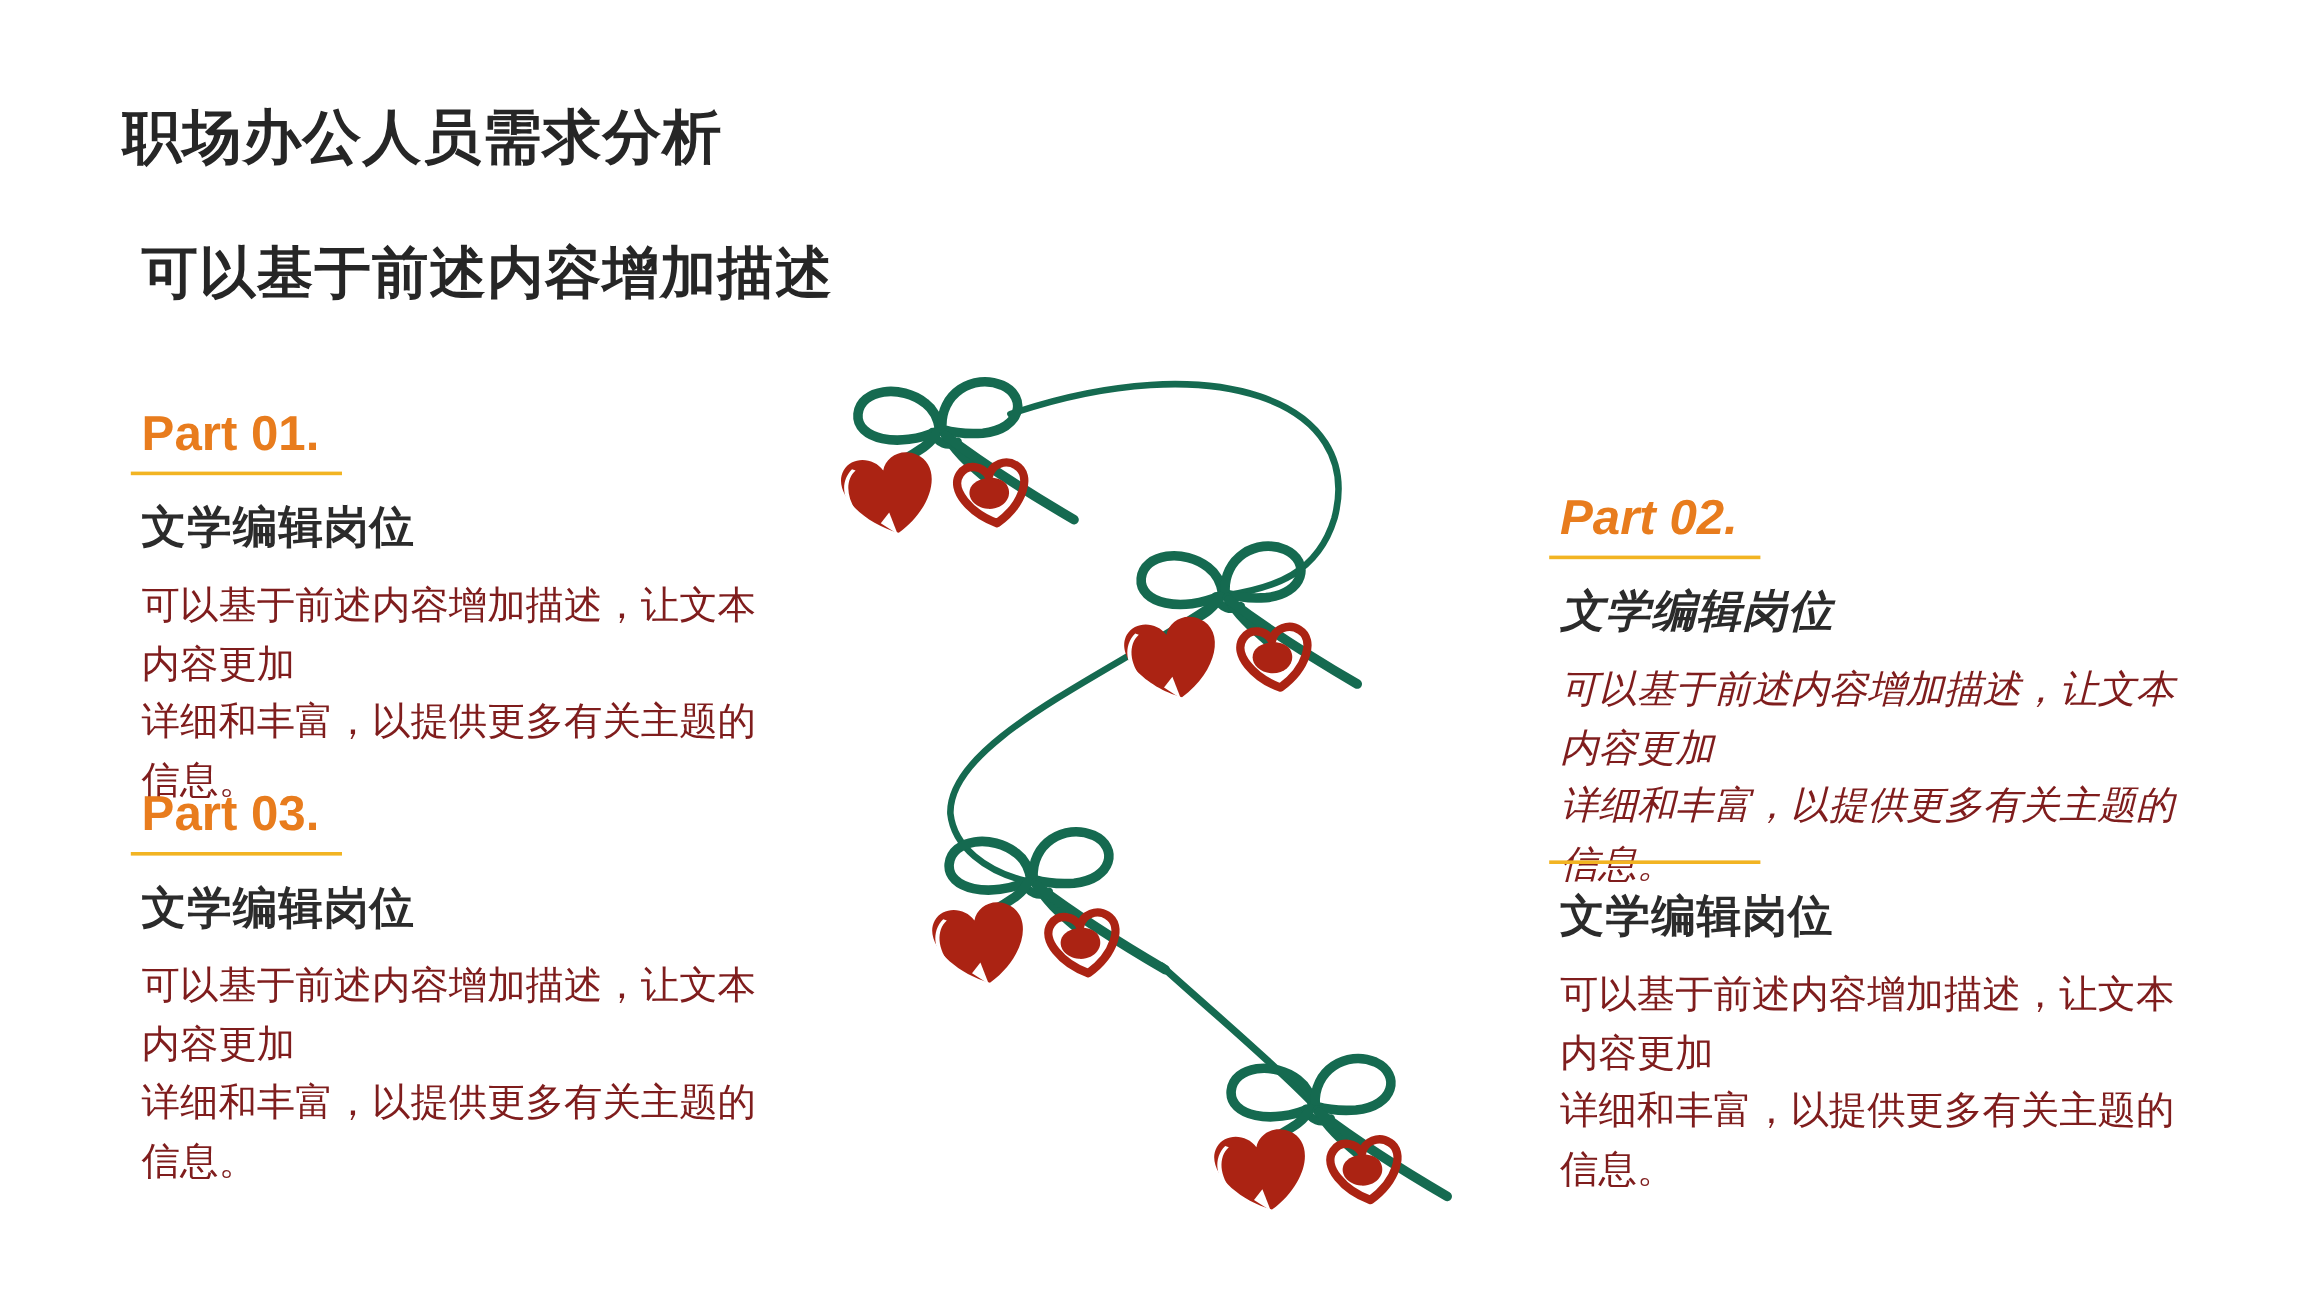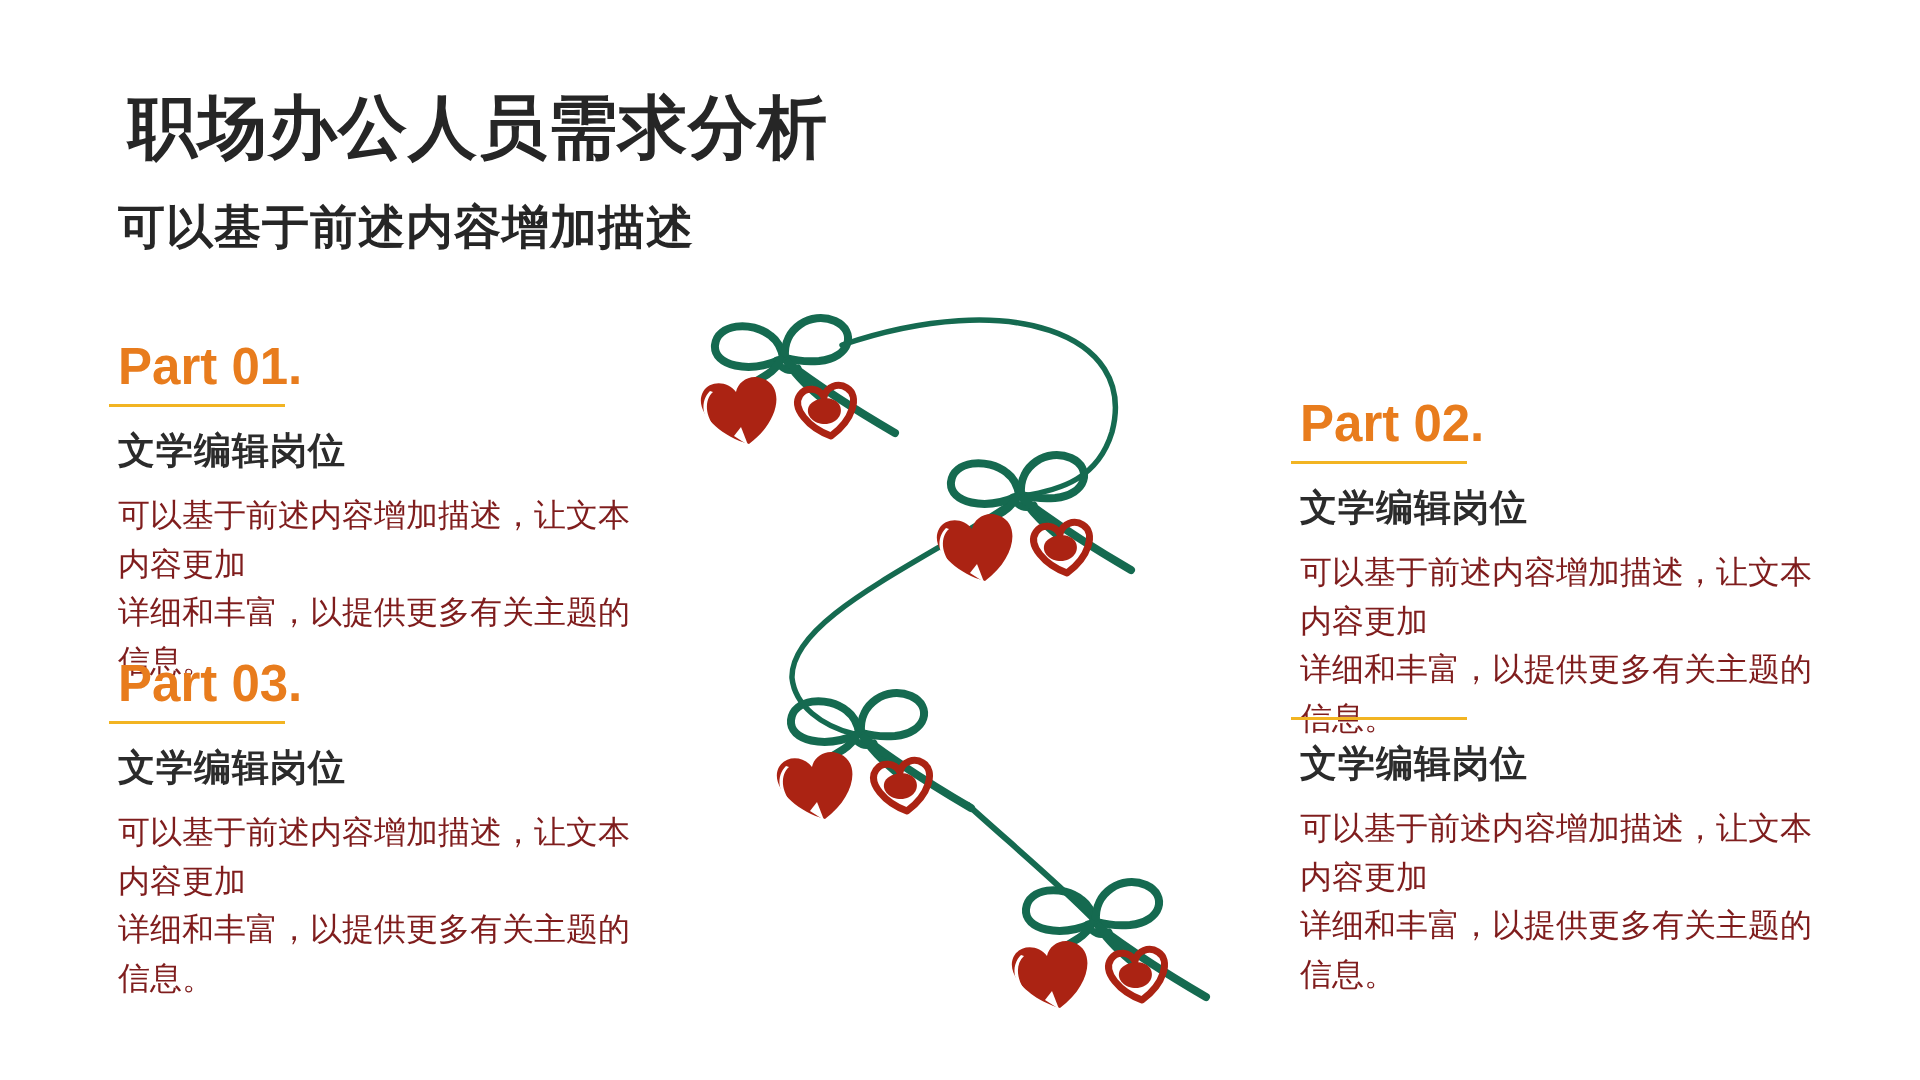--- a/index.html
+++ b/index.html
@@ -5,43 +5,43 @@
   * { margin: 0; padding: 0; box-sizing: border-box; }
   html, body { width: 1920px; height: 1080px; }
   body {
     position: relative;
     background: #ffffff;
     overflow: hidden;
     font-family: "Liberation Sans", "DejaVu Sans", sans-serif;
   }
   .slide-title {
     position: absolute;
-    left: 128px; top: 82px;
-    font-size: 69px;
+    left: 102px; top: 82px;
+    font-size: 49px;
     font-weight: bold;
     color: #262626;
     letter-spacing: 1px;
     white-space: nowrap;
   }
   .slide-subtitle {
     position: absolute;
     left: 118px; top: 196px;
     font-size: 47px;
     font-weight: bold;
     color: #262626;
     letter-spacing: 1px;
     white-space: nowrap;
   }
   .part-block { position: absolute; width: 520px; }
   .part-block.p1 { left: 118px; top: 339px; }
-  .part-block.p2 { left: 1300px; top: 396px; }
+  .part-block.p2 { left: 1300px; top: 409px; font-style: italic; }
   .part-block.p3 { left: 118px; top: 656px; }
   .part-block.p4 { left: 1300px; top: 708px; }
   .part-label {
-    font-size: 51px;
+    font-size: 41px;
     font-weight: bold;
     color: #e87c1d;
     line-height: 1.1;
     white-space: nowrap;
   }
   .part-underline {
     width: 176px;
     height: 3px;
     background: #f2b422;
     margin-top: 9px;

